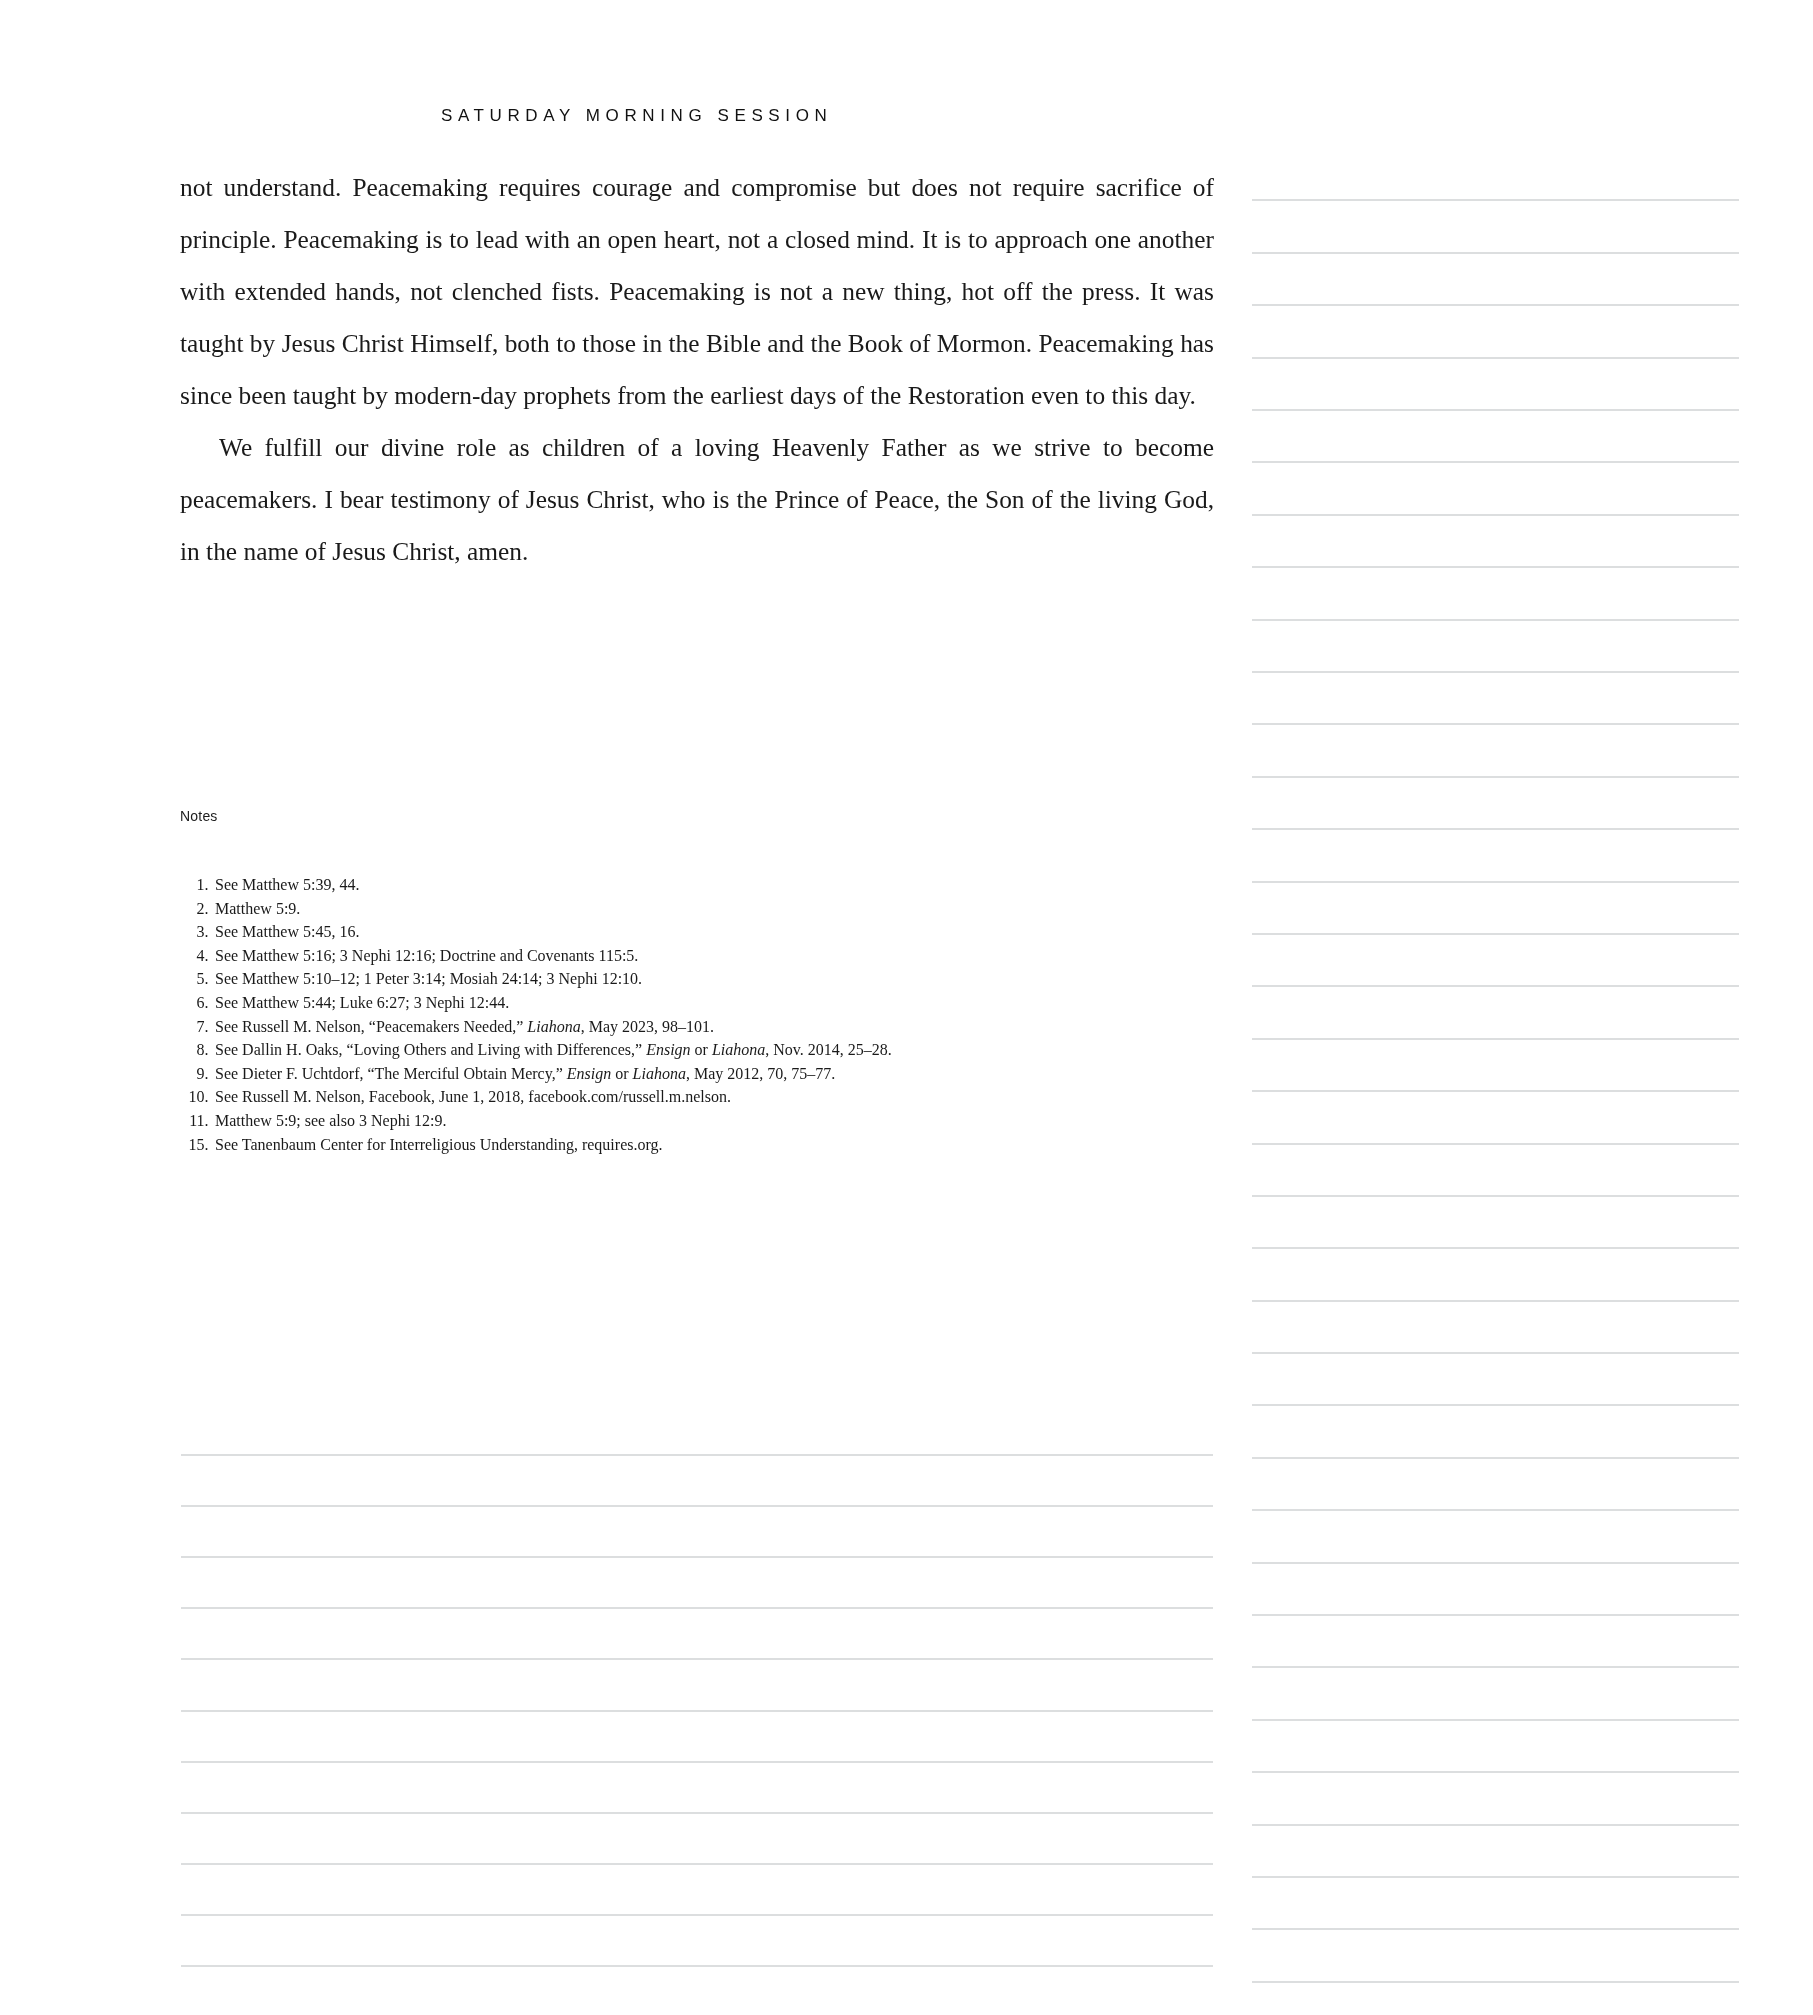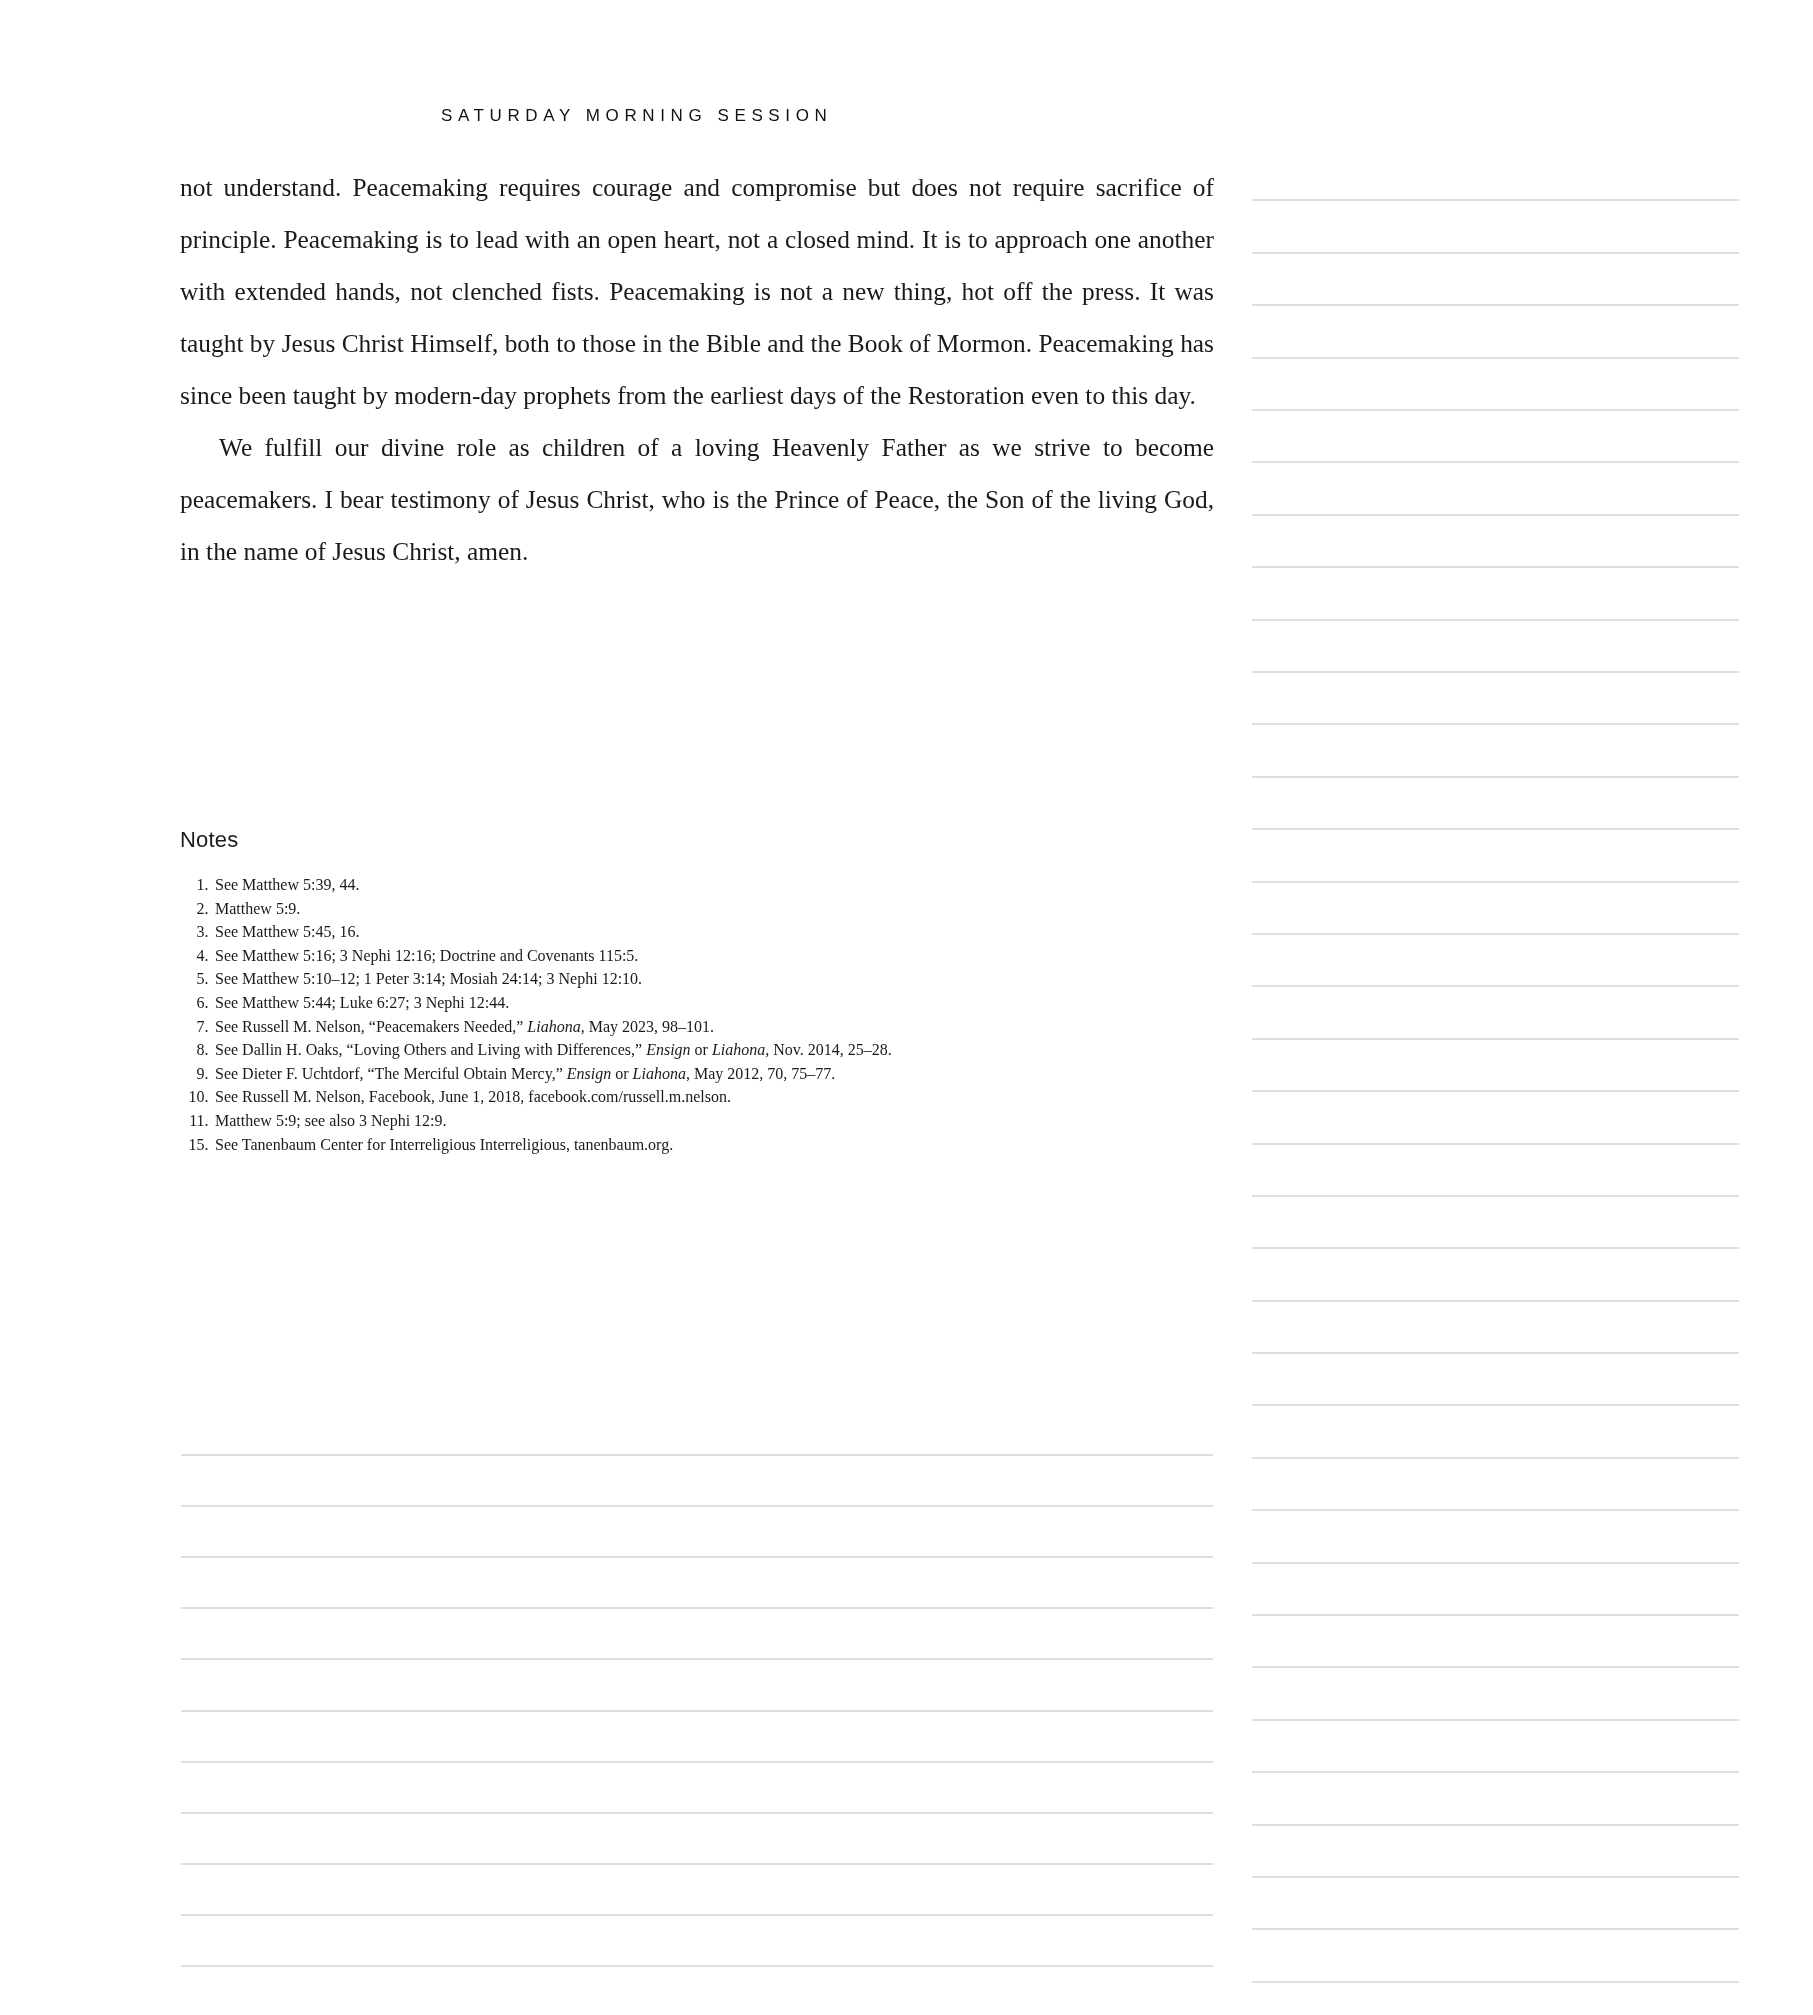--- a/index.html
+++ b/index.html
@@ -55,23 +55,23 @@
     hyphens: none;
   }
   .body-par.indent {
     text-indent: 39px;
   }
 
   
   .notes-head {
     position: absolute;
     left: 180px;
-    top: 829px;
+    top: 805px;
     font-family: "Liberation Sans", "DejaVu Sans", sans-serif;
-    font-size: 22px;
+    font-size: 14px;
     line-height: 22.6px;
     color: #1c1c1c;
     letter-spacing: 0.2px;
   }
   .notes-list {
     position: absolute;
     left: 180px;
     top: 874px;
     width: 1034px;
     margin: 0;
@@ -171,21 +171,21 @@
       <li class="note-item">
         <span class="note-num">10.</span>
         <span class="note-text">See Russell M. Nelson, Facebook, June 1, 2018, facebook.com/russell.m.nelson.</span>
       </li>
       <li class="note-item">
         <span class="note-num">11.</span>
         <span class="note-text">Matthew 5:9; see also 3 Nephi 12:9.</span>
       </li>
       <li class="note-item">
         <span class="note-num">15.</span>
-        <span class="note-text">See Tanenbaum Center for Interreligious Interreligious, tanenbaum.org.</span>
+        <span class="note-text">See Tanenbaum Center for Interreligious Understanding, requires.org.</span>
       </li>
     </ol>
 
   <div id="rules-layer">
       <div class="rule left-rule" style="top: 1454px; left: 181px; width: 1032px; background: rgb(220, 222, 223);"></div>
       <div class="rule left-rule" style="top: 1505px; left: 181px; width: 1032px; background: rgb(220, 222, 223);"></div>
       <div class="rule left-rule" style="top: 1556px; left: 181px; width: 1032px; background: rgb(220, 222, 223);"></div>
       <div class="rule left-rule" style="top: 1607px; left: 181px; width: 1032px; background: rgb(220, 222, 223);"></div>
       <div class="rule left-rule" style="top: 1658px; left: 181px; width: 1032px; background: rgb(220, 222, 223);"></div>
       <div class="rule left-rule" style="top: 1710px; left: 181px; width: 1032px; background: rgb(220, 222, 223);"></div>

